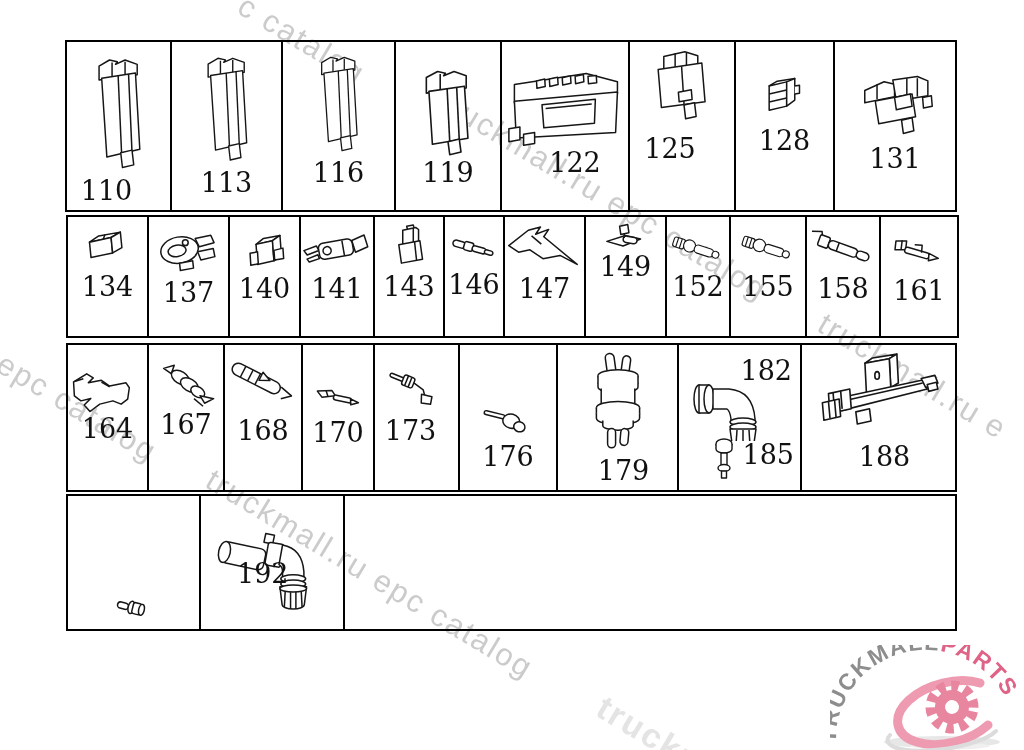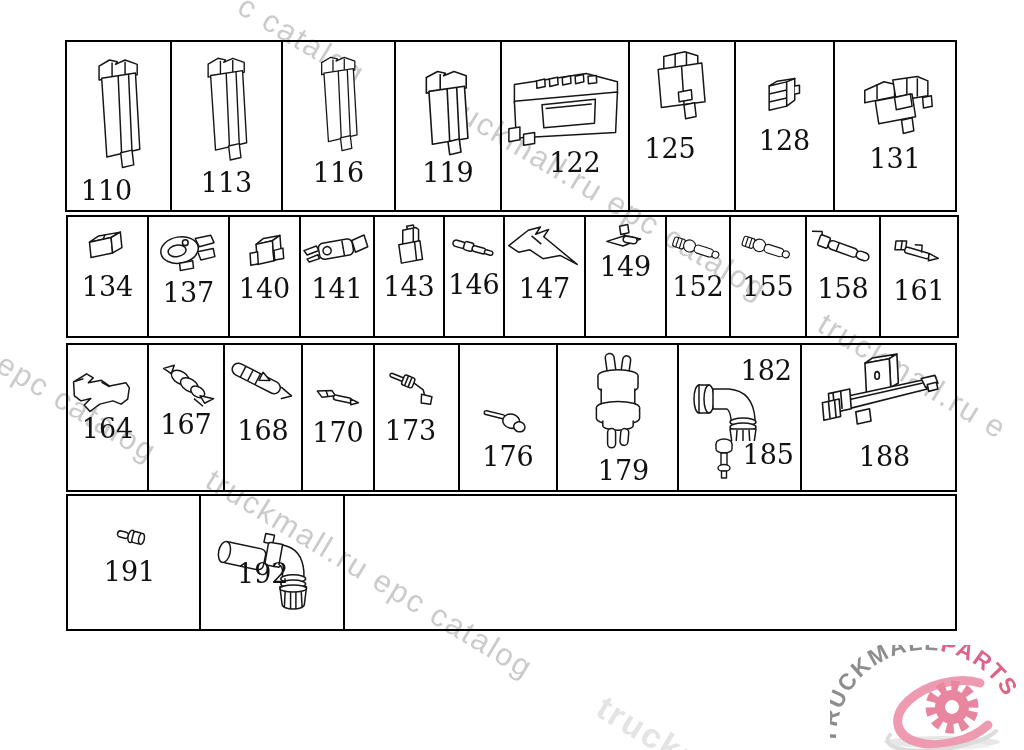--- a/index.html
+++ b/index.html
@@ -423,21 +423,20 @@
   <div class="box" style="left:66px;top:494px;width:891px;height:137px">
     <div class="cell" style="width:133px">
       <svg class="art" width="56" height="42" viewBox="0 0 80 60">
         <g fill="#fff" stroke="#161616" stroke-width="1.5" stroke-linejoin="round" transform="rotate(14 40 30)">
           <rect x="16" y="26" width="16" height="9" rx="4.5"></rect>
           <ellipse cx="36" cy="30" rx="4.5" ry="9"></ellipse>
           <rect x="38" y="22" width="12" height="16" rx="3"></rect>
           <ellipse cx="51" cy="30" rx="4" ry="8"></ellipse>
         </g>
       </svg>
-      <div class="plabel" style="padding-bottom:44px;transform:translateX(-4px)">191</div>
     </div>
     <div class="cell" style="width:144px">
       <svg class="art" width="120" height="98" style="position:absolute;left:14px;top:24px" viewBox="0 0 135 110">
         <g fill="#fff" stroke="#161616" stroke-width="1.5" stroke-linejoin="round">
           <g transform="rotate(12 40 42)">
             <rect x="8" y="30" width="48" height="24" rx="6"></rect>
             <ellipse cx="10" cy="42" rx="6.5" ry="12"></ellipse>
           </g>
           <rect x="56" y="16" width="10" height="10" transform="rotate(12 61 21)"></rect>
           <rect x="58" y="26" width="18" height="26" rx="3" transform="rotate(10 67 39)"></rect>

